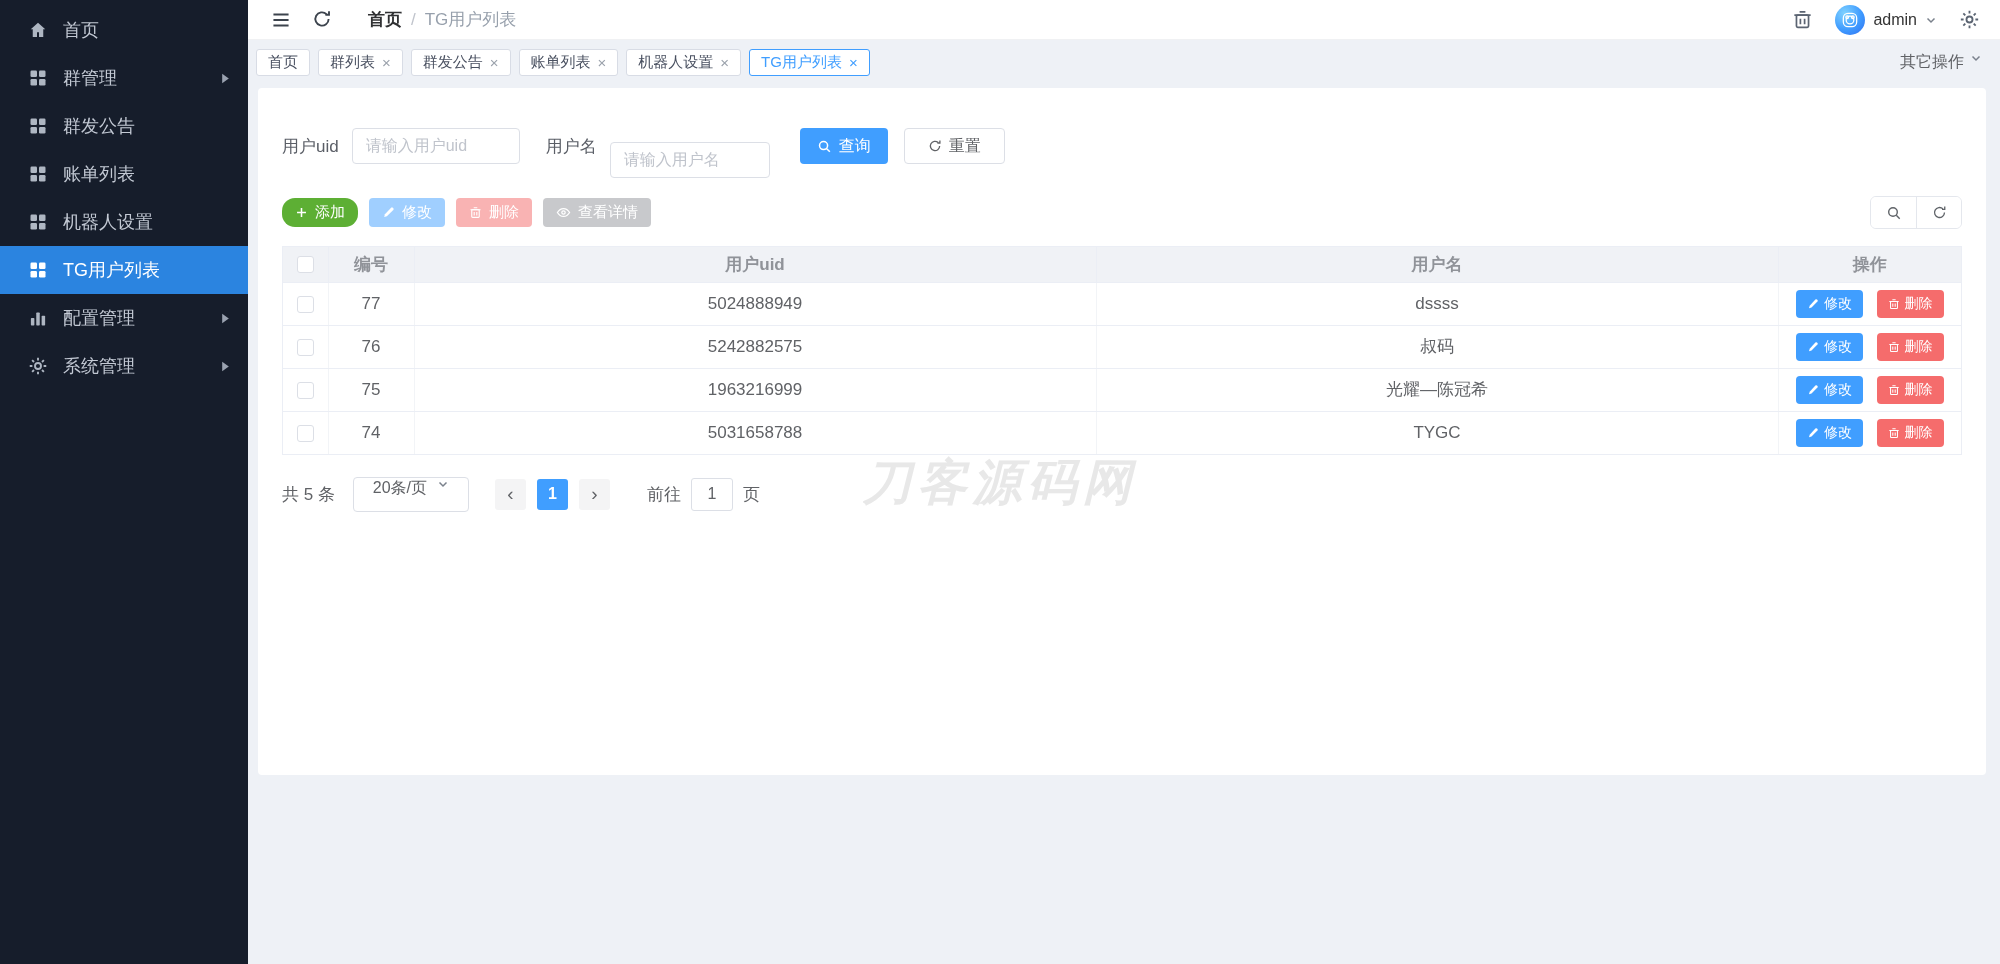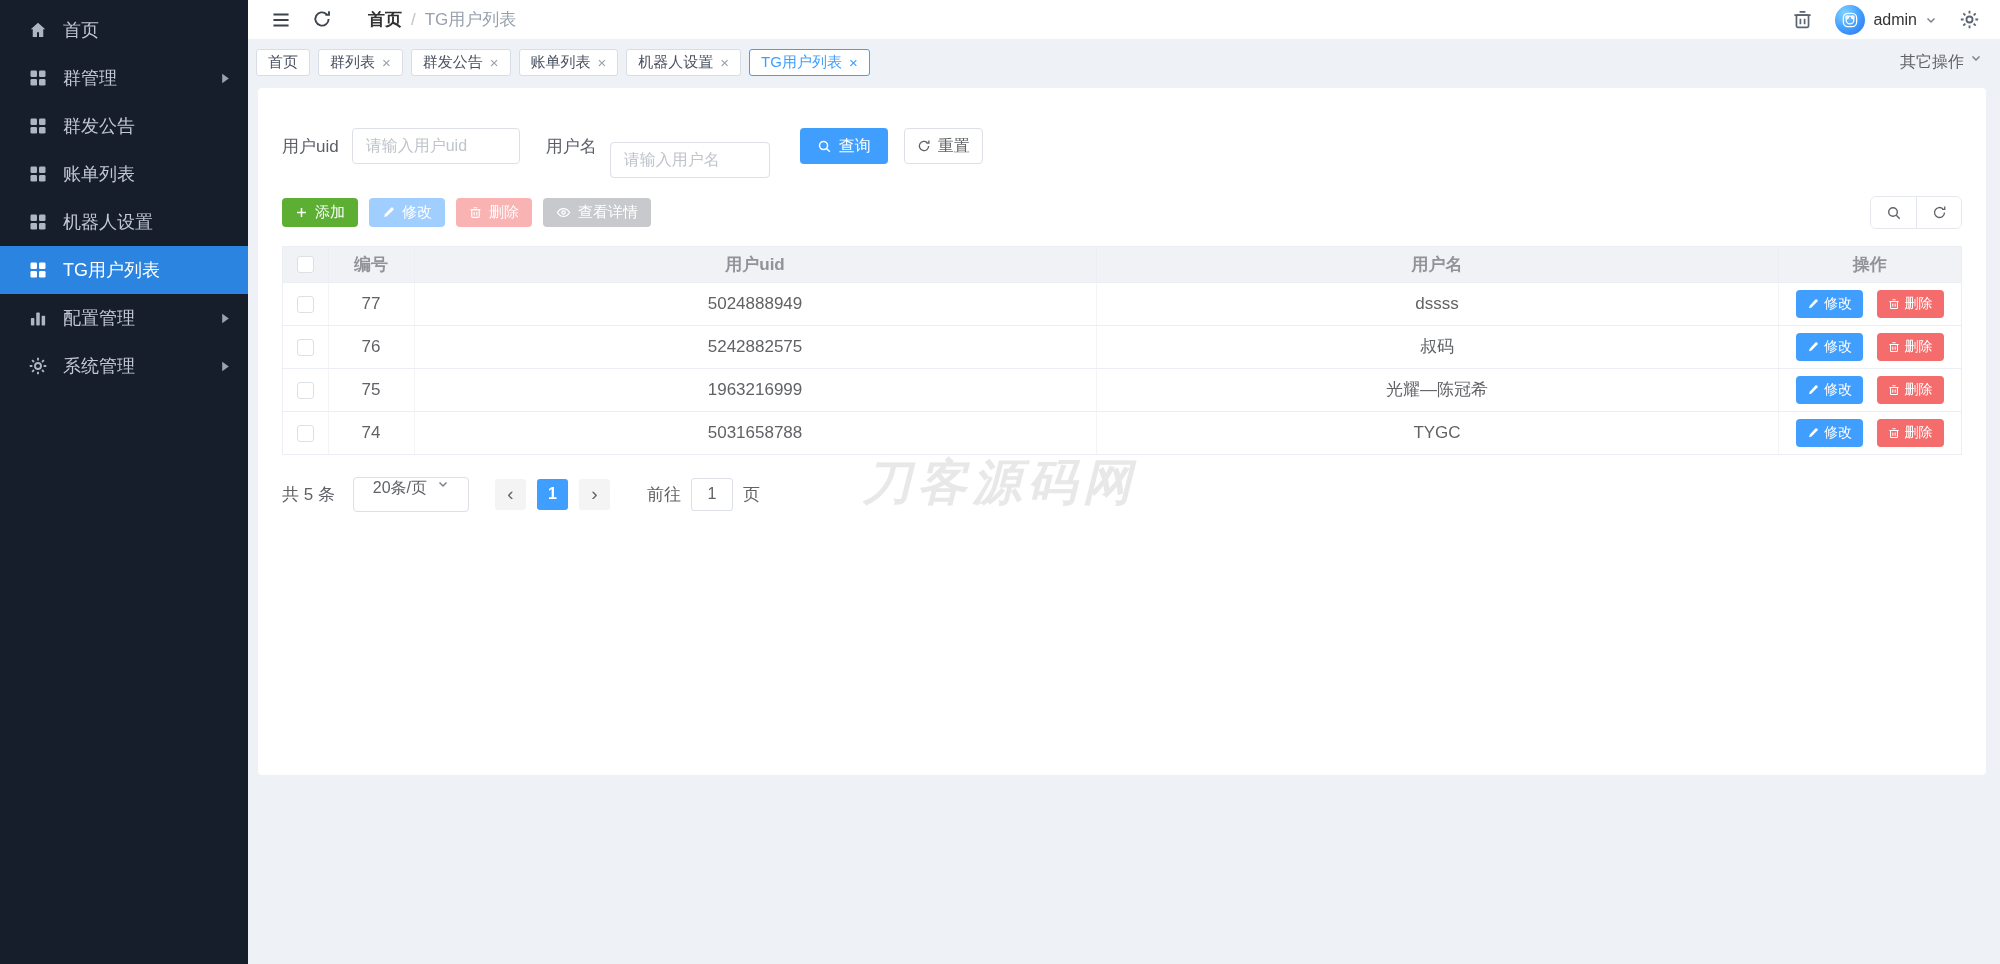--- a/index.html
+++ b/index.html
@@ -48,25 +48,25 @@
 
   .filter-row { display:flex; align-items:center; margin-top:8px; }
   .f-label { font-size:17px; color:#5a5e66; font-weight:500; margin-right:13px; }
   .f-input { height:36px; border:1px solid var(--border,#dcdfe6); border-radius:4px; padding:0 13px; font-size:16px; color:#606266; outline:none; font-family:inherit; background:#fff; }
   .f-input::placeholder { color:#c0c4cc; }
   .f-input.uid { width:168px; margin-right:26px; }
   .f-input.name { width:160px; margin-right:30px;margin-top:28px; }
   .btn { display:inline-flex; align-items:center; justify-content:center; gap:7px; border:none; border-radius:4px; cursor:pointer; font-family:inherit; }
   .btn svg { flex:0 0 auto; }
   .btn-query { height:36px; padding:0 17px; background:var(--accent,#409eff); color:#fff; font-size:16px; margin-right:16px; }
-  .btn-reset { height:36px; padding:0 12px; background:#fff; color:#606266; font-size:16px; border:1px solid var(--border,#dcdfe6); }
+  .btn-reset { height:36px; padding:0 23px; background:#fff; color:#606266; font-size:16px; border:1px solid var(--border,#dcdfe6); }
 
   .toolbar-row { display:flex; align-items:center; margin-top:18px; }
   .btn-sm { height:29px; padding:0 13px; font-size:15px; color:#fff; margin-right:11px; }
-  .btn-add { background:var(--success,#5daf34); }
+  .btn-add { background:var(--success,#5daf34);border-radius:13px; }
   .btn-edit { background:var(--accent-disabled,#a0cfff); }
   .btn-del { background:var(--danger-disabled,#f9b3b3); }
   .btn-detail { background:var(--info-disabled,#c8c9cc);justify-content:space-between; }
   .icon-group { margin-left:auto; display:flex; border:1px solid #e4e7ed; border-radius:6px; overflow:hidden; background:#fff; }
   .icon-group .ig-btn { width:45px; height:31px; display:flex; align-items:center; justify-content:center; color:#5f6368; cursor:pointer; background:#fff; border:none; }
   .icon-group .ig-btn + .ig-btn { border-left:1px solid #e4e7ed; }
 
   
   .table-wrap { margin-top:17px; border:1px solid #ebeef5; border-bottom:none; }
   table { width:100%; border-collapse:collapse; table-layout:fixed; }

